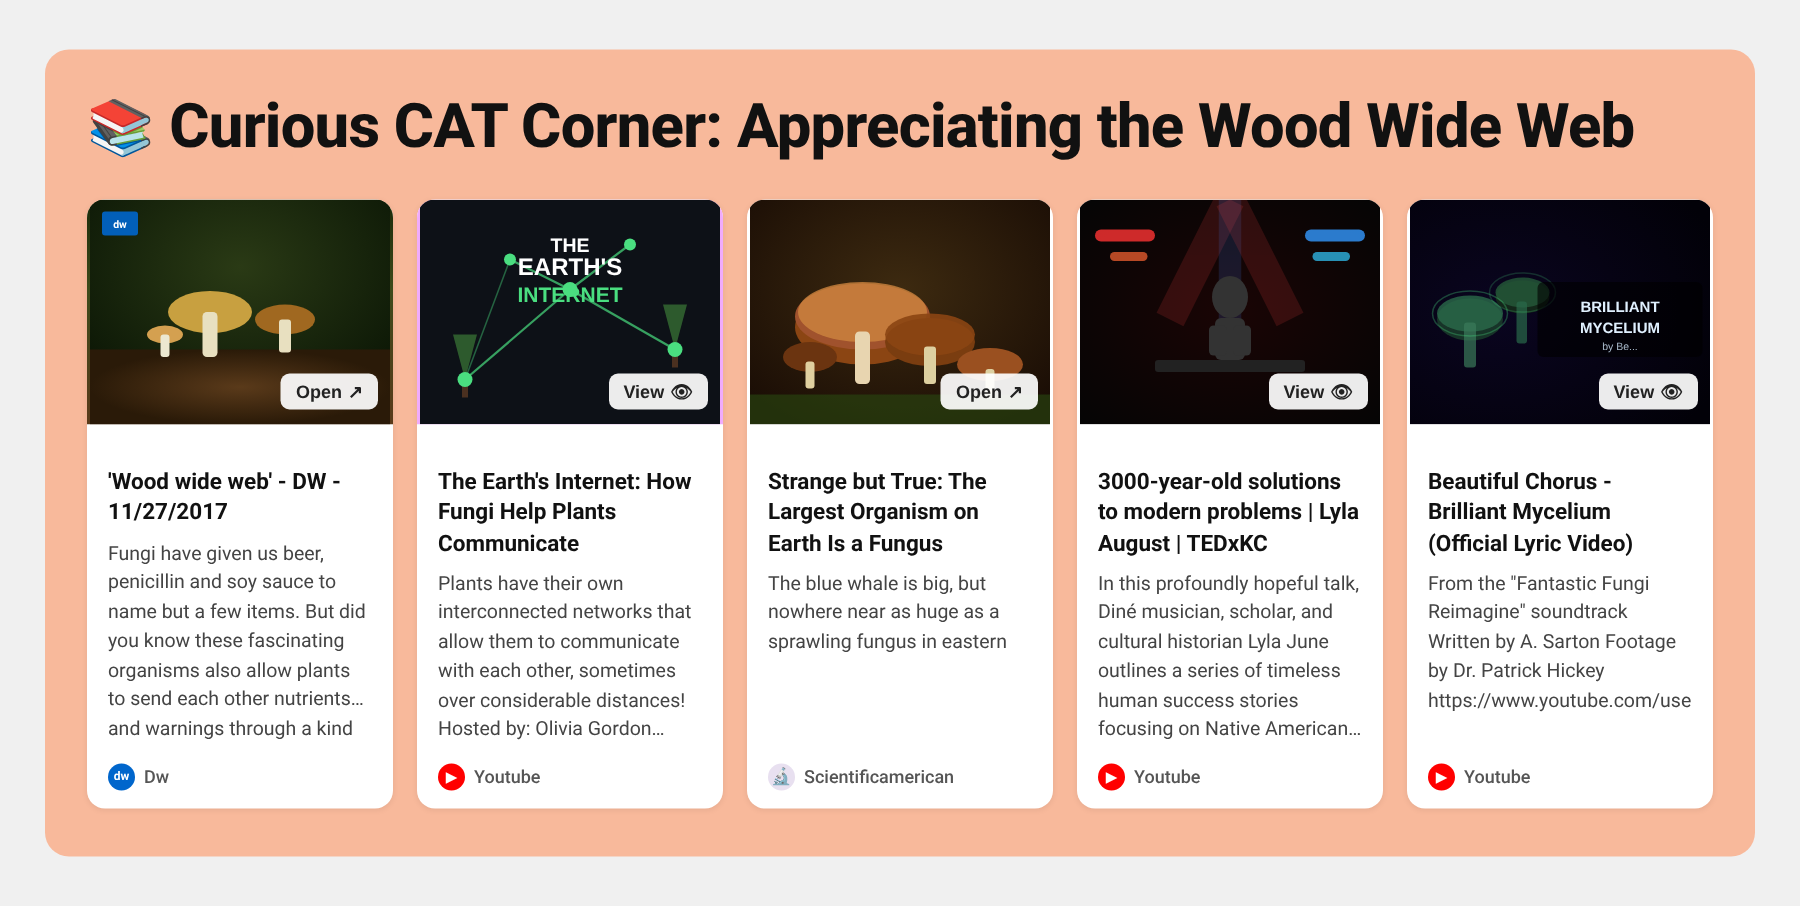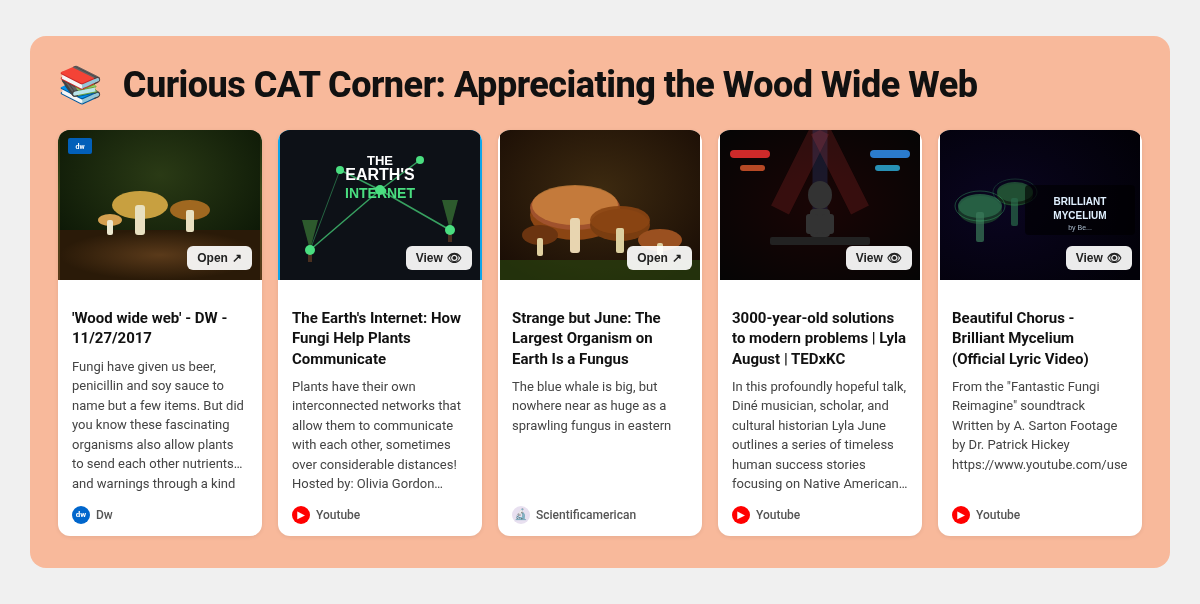--- a/index.html
+++ b/index.html
@@ -21,25 +21,24 @@
     .header {
       display: flex;
       align-items: center;
       gap: 10px;
       margin-bottom: 24px;
     }
     .header-emoji {
       font-size: 36px;
     }
     .header-title {
-      font-size: 36px;
+      font-size: 41px;
       font-weight: 800;
       color: #111;
       letter-spacing: -0.5px;
-      margin-left: 10px;
     }
     .cards-row {
       display: flex;
       gap: 16px;
     }
     .card {
       background: #fff;
       border-radius: 12px;
       overflow: hidden;
       flex: 1;
@@ -187,21 +186,21 @@
         <div class="card-desc">Fungi have given us beer, penicillin and soy sauce to name but a few items. But did you know these fascinating organisms also allow plants to send each other nutrients and warnings through a kind of</div>
         <div class="card-source">
           <div class="source-icon source-dw">dw</div>
           <span>Dw</span>
         </div>
       </div>
     </div>
 
     <div class="card">
       <div class="card-thumbnail">
-        <div style="width:100%;height:100%;background:#0ea5e9;position:relative;overflow:hidden;">
+        <div style="width:100%;height:100%;background:#f0abfc;position:relative;overflow:hidden;">
           <svg width="100%" height="100%" viewBox="0 0 200 150" xmlns="http://www.w3.org/2000/svg">
             <rect width="200" height="150" fill="#0d1117"></rect>
 
             <line x1="30" y1="120" x2="100" y2="60" stroke="#4ade80" stroke-width="1.5" opacity="0.7"></line>
             <line x1="100" y1="60" x2="170" y2="100" stroke="#4ade80" stroke-width="1.5" opacity="0.7"></line>
             <line x1="100" y1="60" x2="140" y2="30" stroke="#4ade80" stroke-width="1.5" opacity="0.7"></line>
             <line x1="60" y1="40" x2="100" y2="60" stroke="#4ade80" stroke-width="1.5" opacity="0.7"></line>
             <line x1="30" y1="120" x2="60" y2="40" stroke="#4ade80" stroke-width="1" opacity="0.4"></line>
 
             <polygon points="30,120 22,90 38,90" fill="#2d5a2d"></polygon>
@@ -261,21 +260,21 @@
 
             <rect x="0" y="130" width="200" height="20" fill="#2a4a10" opacity="0.6"></rect>
           </svg>
         </div>
         <button class="action-btn">
           <span>Open</span>
           <span class="action-icon">↗</span>
         </button>
       </div>
       <div class="card-body">
-        <div class="card-title">Strange but June: The Largest Organism on Earth Is a Fungus</div>
+        <div class="card-title">Strange but True: The Largest Organism on Earth Is a Fungus</div>
         <div class="card-desc">The blue whale is big, but nowhere near as huge as a sprawling fungus in eastern</div>
         <div class="card-source">
           <div class="source-icon source-sci">🔬</div>
           <span>Scientificamerican</span>
         </div>
       </div>
     </div>
 
     <div class="card">
       <div class="card-thumbnail">

